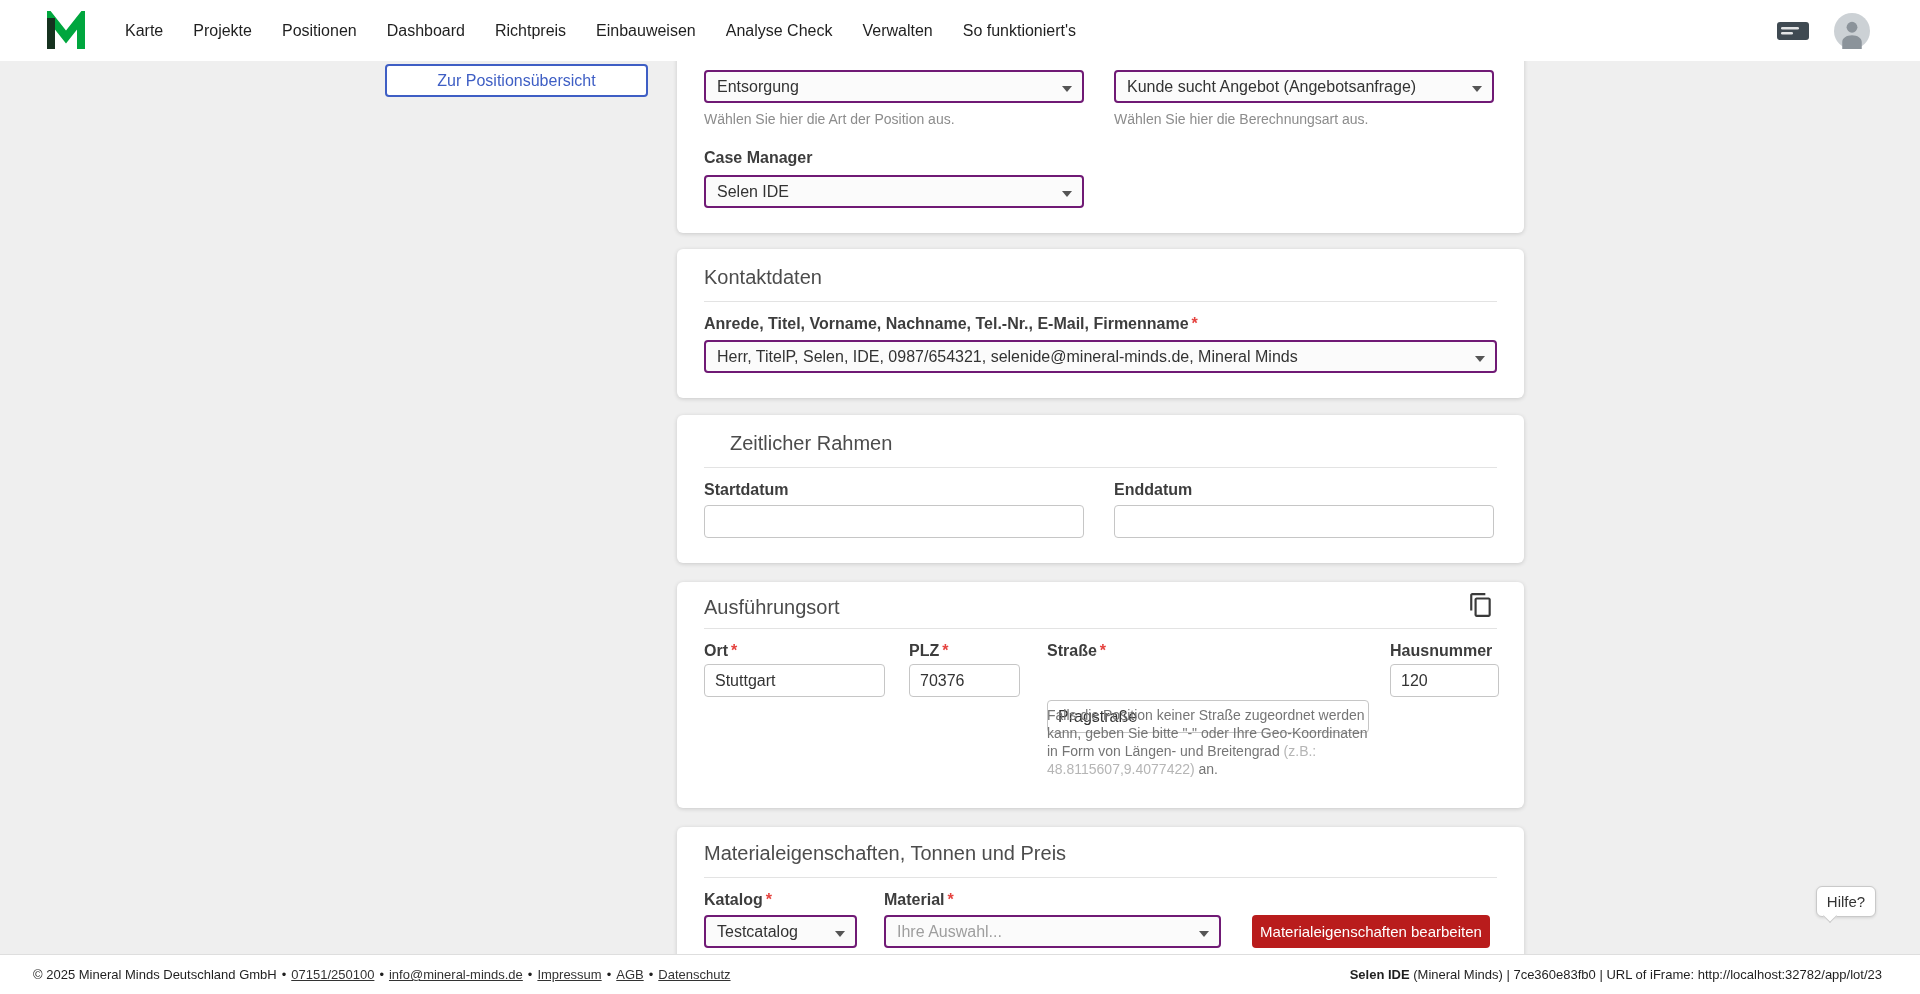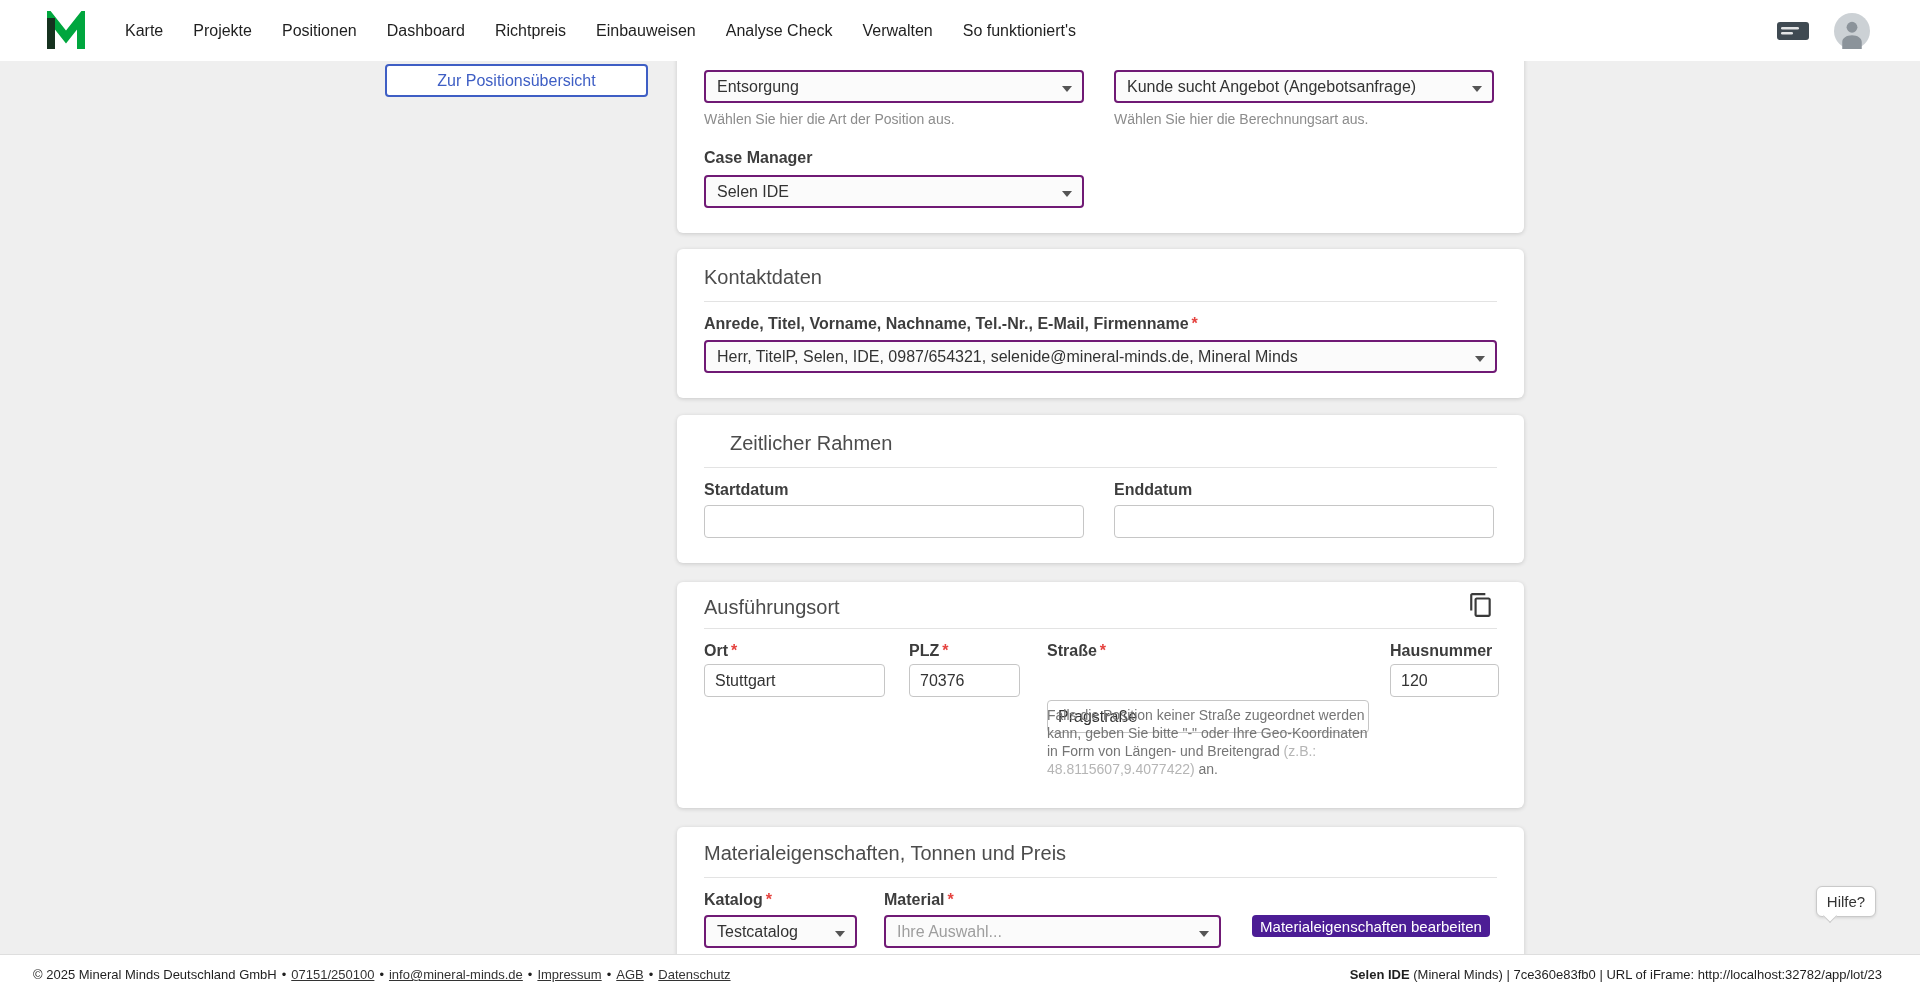--- a/index.html
+++ b/index.html
@@ -53,22 +53,22 @@
     border-left:5px solid transparent; border-right:5px solid transparent;
     border-top:6px solid #555;
   }
   .input {
     position:absolute; height:33px; background:#ffffff;
     border:1px solid #c6c6c6; border-radius:4px;
     font-size:16px; color:#333; padding:0 10px; font-family:inherit; outline:none;
   }
 
   .primary-btn {
-    position:absolute; left:1252px; top:915px; width:238px; height:22px;
-    background:#4c1d95; color:#ffffff; border:none; border-radius:4px;
+    position:absolute; left:1252px; top:915px; width:238px; height:33px;
+    background:#b91c1c; color:#ffffff; border:none; border-radius:4px;
     font-size:15px; font-family:inherit; cursor:pointer;
     display:flex; align-items:center; justify-content:center; white-space:nowrap;
   }
 
   .copy-btn { position:absolute; left:1468px; top:592px; cursor:pointer; }
 
   .help-bubble {
     position:absolute; left:1816px; top:886px; width:60px; height:31px;
     background:#ffffff; border:1px solid #c9c9c9; border-radius:6px;
     display:flex; align-items:center; justify-content:center;

